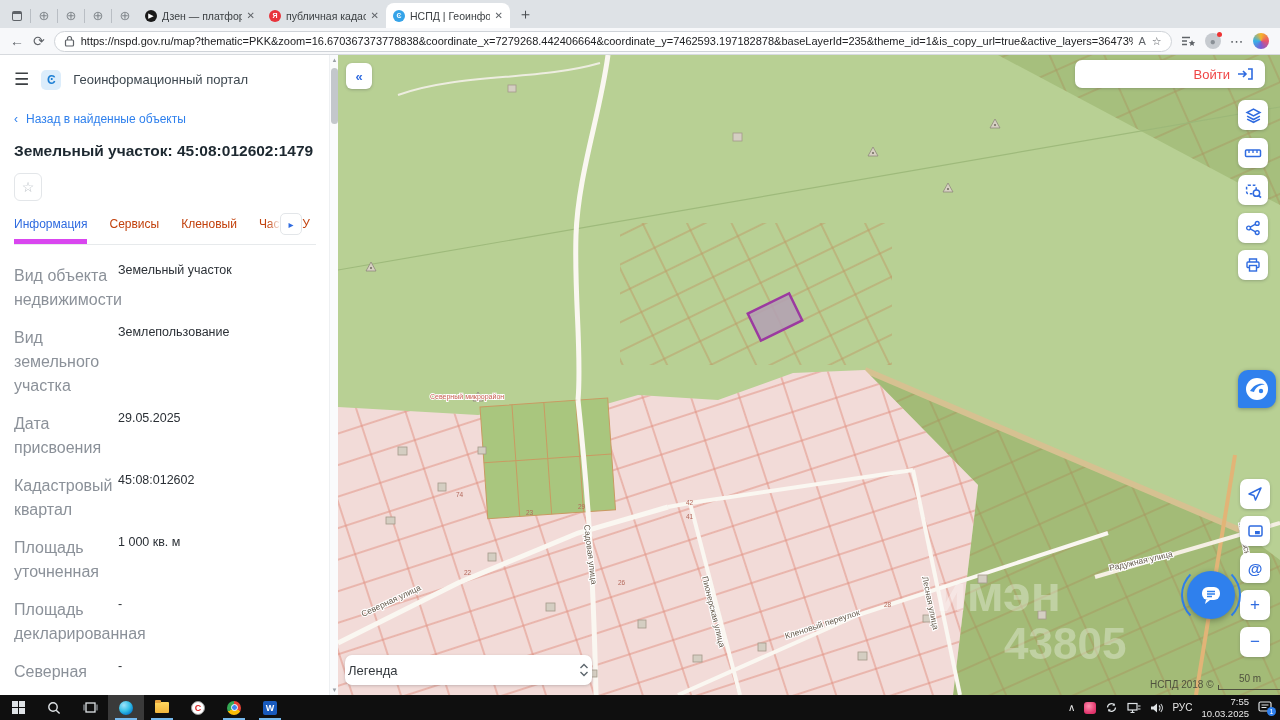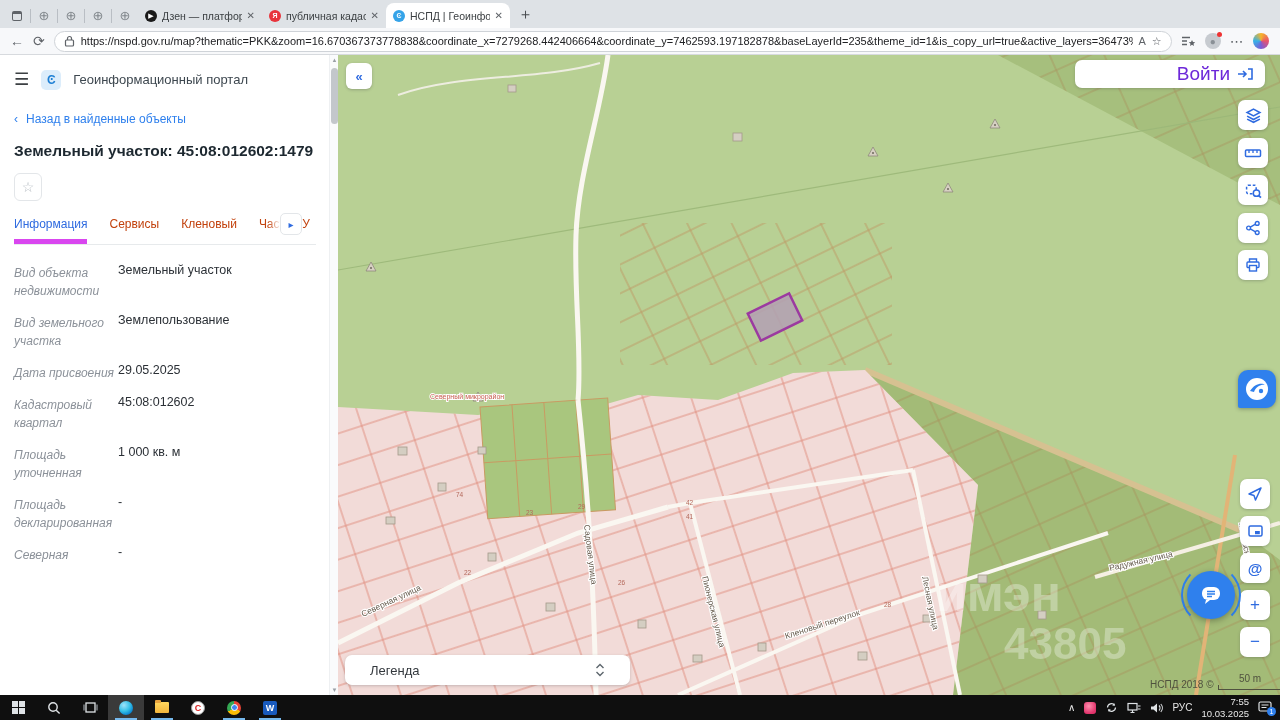--- a/index.html
+++ b/index.html
@@ -35,40 +35,40 @@
   .sblogo{width:20px;height:20px;border-radius:5px;background:#dcedfb;color:#1d7fd4;font-weight:bold;font-size:12px;display:flex;align-items:center;justify-content:center;}
   .sb-portal{font-size:13px;color:#3d474f;}
   .backlink{color:#2f80ed;font-size:12px;display:flex;align-items:center;gap:8px;margin-bottom:16px;}
   .sb-title{font-size:15.5px;font-weight:600;color:#1d2830;margin-bottom:13px;}
   .starbtn{width:28px;height:28px;border:1px solid #e3e6e9;border-radius:6px;display:flex;align-items:center;justify-content:center;color:#b8bec4;font-size:14px;margin-bottom:16px;}
   .sbtabs{display:flex;gap:22px;border-bottom:1px solid #e7eaec;position:relative;margin-bottom:17px;}
   .sbtab{font-size:12px;color:#c2410c;padding-bottom:8px;white-space:nowrap;}
   .sbtab.active{color:#2f6be0;border-bottom:5px solid #d946ef;}
   .tabmore{position:absolute;right:14px;top:-4px;width:22px;height:22px;background:#fff;border:1px solid #e3e6e9;border-radius:5px;box-shadow:-6px 0 8px #fff;color:#2f6be0;font-size:10px;display:flex;align-items:center;justify-content:center;}
   .frow{display:flex;margin-bottom:12px;}
-  .flabel{width:104px;flex-shrink:0;font-size:12px;color:#8b9199;line-height:1.5;padding-top:2px;font-style:italic;}
+  .flabel{width:104px;flex-shrink:0;font-size:16px;color:#8b9199;line-height:1.5;padding-top:2px;}
   .fvalue{font-size:12.5px;color:#2b3036;line-height:1.42;}
   .collapse-link{color:#2f80ed;font-size:11.5px;text-decoration:underline;margin-top:3px;display:inline-block;}
   .chev{color:#2f80ed;font-size:9px;text-decoration:none;}
   .sb-scroll{position:absolute;top:0;right:0;width:9px;height:100%;background:#fafbfc;border-left:1px solid #eef0f2;}
   .sb-thumb{position:absolute;top:13px;left:1px;width:7px;height:56px;background:#c3c7cb;border-radius:4px;}
   .sb-arr{position:absolute;left:0;width:9px;text-align:center;font-size:6px;color:#9aa0a6;}
 
   
   .map{flex:1;position:relative;background:#b8d094;overflow:hidden;}
   .map svg.base{position:absolute;inset:0;}
   .mbtn{position:absolute;width:30px;height:30px;background:#fff;border-radius:7px;box-shadow:0 1px 3px rgba(60,64,67,.3);display:flex;align-items:center;justify-content:center;color:#2f6be0;}
   .collapsebtn{position:absolute;left:8px;top:8px;width:26px;height:26px;background:#fff;border-radius:6px;box-shadow:0 1px 3px rgba(60,64,67,.3);display:flex;align-items:center;justify-content:center;color:#2f6be0;font-size:13px;font-weight:bold;}
   .loginbar{position:absolute;top:5px;right:15px;width:190px;height:28px;background:#fff;border-radius:7px;box-shadow:0 1px 3px rgba(60,64,67,.25);display:flex;align-items:center;justify-content:flex-end;gap:7px;padding:0 12px;}
-  .loginbar span{color:#6d28d9;font-size:19px;}
+  .loginbar span{color:#ef4444;font-size:13px;}
   .badge-sputnik{position:absolute;left:900px;top:315px;width:38px;height:38px;background:#2f80ed;border-radius:10px 10px 10px 2px;display:flex;align-items:center;justify-content:center;box-shadow:0 1px 4px rgba(0,0,0,.3);}
   .chatbtn{position:absolute;left:849px;top:516px;width:48px;height:48px;border-radius:50%;background:#2f80ed;display:flex;align-items:center;justify-content:center;box-shadow:0 2px 6px rgba(0,0,0,.3);}
   .chatarc{position:absolute;width:60px;height:60px;left:843px;top:510px;border-radius:50%;border:2.5px solid transparent;border-left-color:#2f80ed;}
   .chatarc.r{transform:rotate(180deg);}
-  .legendbar{position:absolute;left:7px;top:600px;width:285px;height:30px;background:#fff;border-radius:7px;box-shadow:0 1px 3px rgba(60,64,67,.25);display:flex;align-items:center;justify-content:space-between;padding:0 25px;}
+  .legendbar{position:absolute;left:7px;top:600px;width:247px;height:30px;background:#fff;border-radius:7px;box-shadow:0 1px 3px rgba(60,64,67,.25);display:flex;align-items:center;justify-content:space-between;padding:0 3px;}
   .legendbar span{font-size:13px;color:#33383d;}
   .attr{position:absolute;left:812px;top:624px;font-size:10px;color:#50523f;}
   .scalewrap{position:absolute;left:880px;top:618px;width:64px;text-align:center;font-size:10px;color:#50523f;}
   .scalebar{height:5px;border:1px solid #50523f;border-top:none;margin-top:1px;}
 
   
   .taskbar{height:25px;background:#0f0f0f;display:flex;align-items:center;color:#e8e8e8;}
   .tbi{width:36px;height:25px;display:flex;align-items:center;justify-content:center;position:relative;}
   .tbi.run::after{content:"";position:absolute;bottom:0;left:7px;right:7px;height:2px;background:#76b9ed;}
   .tbi.activeapp{background:#3a3a3a;}

